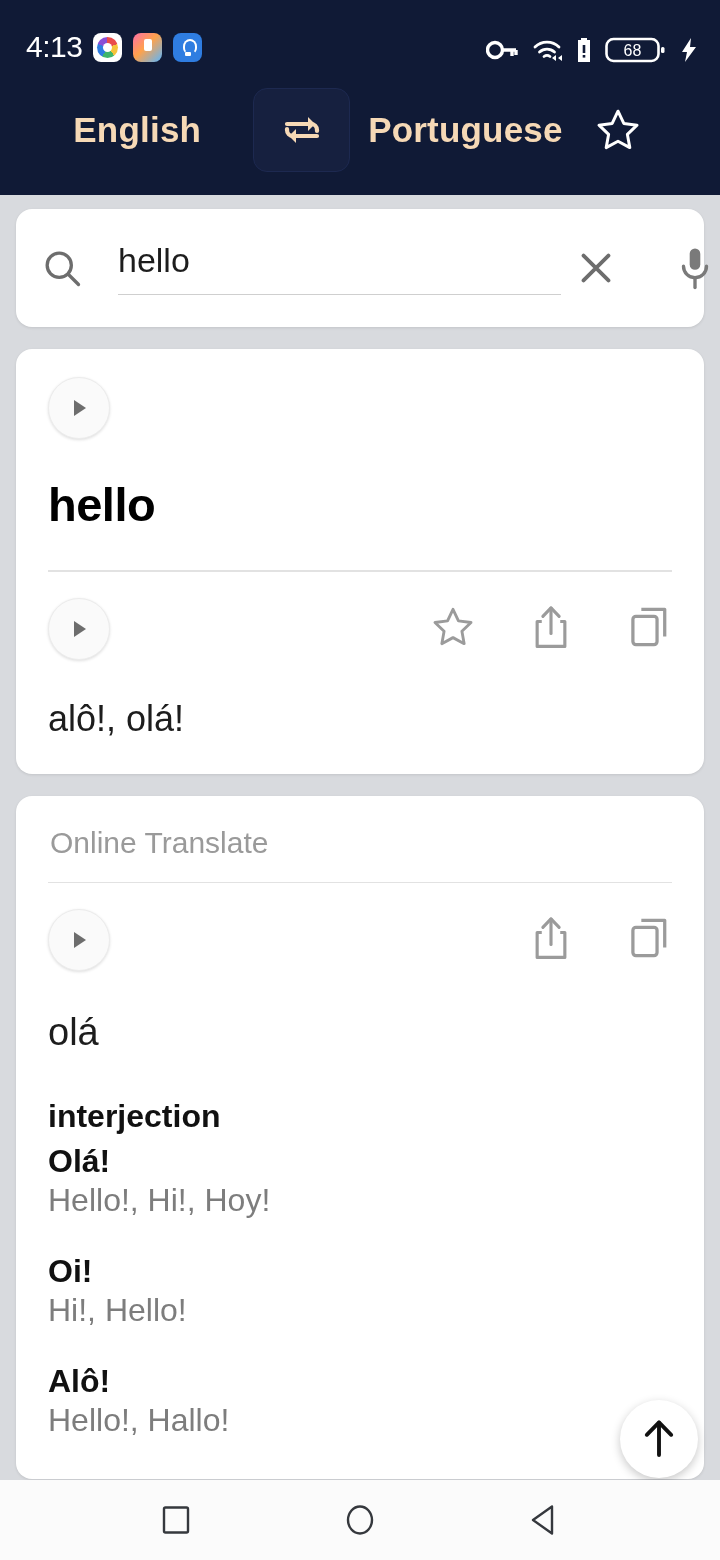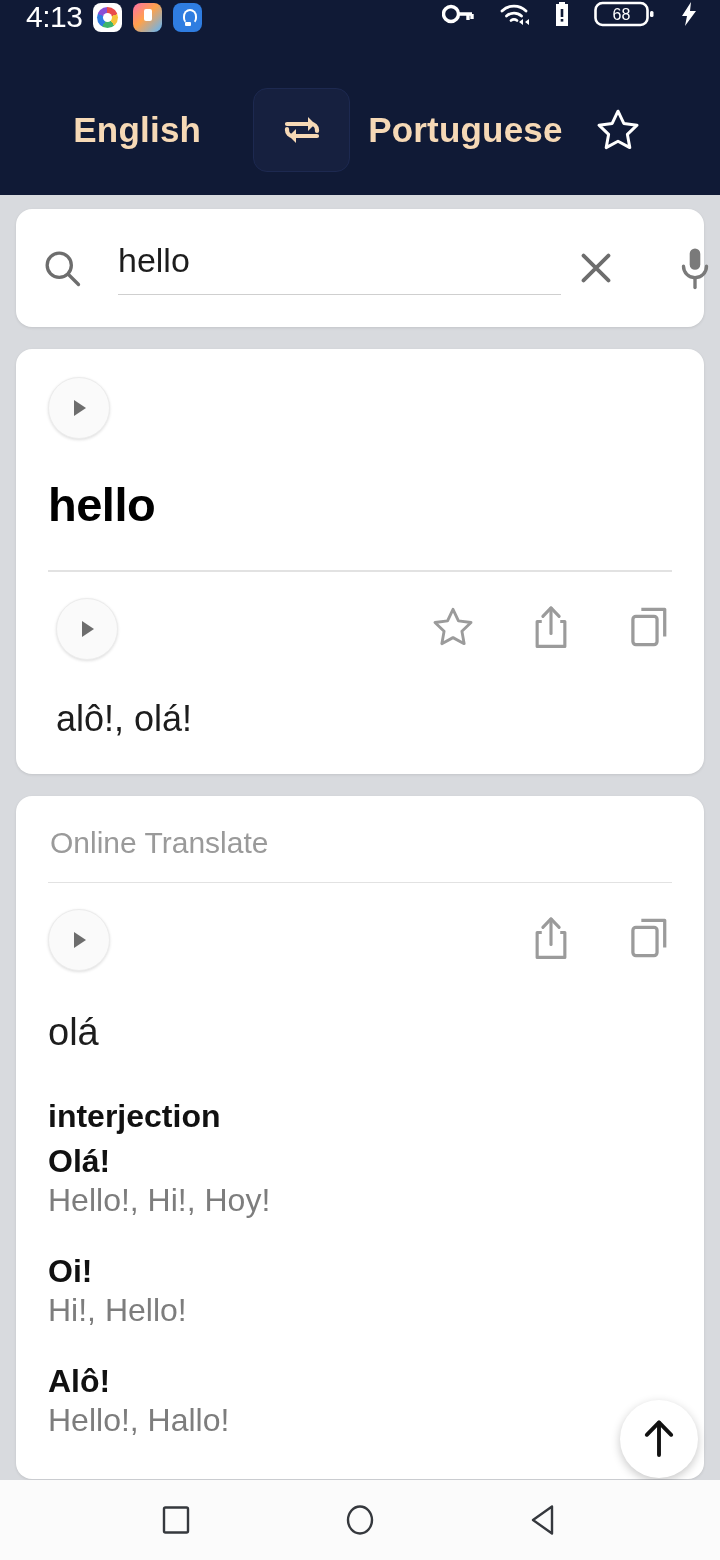--- a/index.html
+++ b/index.html
@@ -6,21 +6,21 @@
   html, body { width:720px; height:1560px; overflow:hidden; }
   body {
     font-family:"Liberation Sans", sans-serif;
     background:#d8dade;
     -webkit-font-smoothing:antialiased;
   }
 
   
   .statusbar{
     height:64px; background:#101a36;
-    display:flex; align-items:flex-start; justify-content:space-between;
+    display:flex; align-items:flex-end; justify-content:space-between;
     padding:0 22px 0 26px;
   }
   .sb-left{ display:flex; align-items:center; gap:11px; }
   .sb-time{ color:#fff; font-size:30px; font-weight:400; letter-spacing:-.5px; }
   .sb-app{ width:29px; height:29px; border-radius:8px; display:block; }
   .app-pinwheel{
     background:#fff;
     position:relative; overflow:hidden;
   }
   .app-pinwheel::before{
@@ -46,21 +46,21 @@
   .app-bulb{ background:#2f7de1; position:relative; }
   .app-bulb::after{
     content:""; position:absolute; left:50%; top:6px; margin-left:-5px;
     width:10px; height:11px; border:2px solid #fff; border-radius:50% 50% 40% 40%;
     border-bottom-color:transparent;
   }
   .app-bulb::before{
     content:""; position:absolute; left:50%; bottom:6px; margin-left:-3px;
     width:6px; height:4px; background:#fff; border-radius:1px;
   }
-  .sb-right{ display:flex; align-items:center; gap:24px; }
+  .sb-right{ display:flex; align-items:center; gap:13px; }
   .sb-icon{ display:block; }
 
   
   .appbar{
     height:131px; background:#101a36;
     display:flex; align-items:center; justify-content:center;
     gap:0; padding:0 20px; position:relative;
   }
   .lang{
     color:#f6d9b6; font-size:35px; font-weight:700; letter-spacing:.2px;
@@ -105,21 +105,21 @@
   .dict-top{ padding:28px 32px 38px 32px; }
   .playbtn{
     width:62px; height:62px; border-radius:50%;
     background:#fafafa; border:1px solid #ececec;
     box-shadow:0 1px 3px rgba(0,0,0,.13);
     display:flex; align-items:center; justify-content:center;
   }
   .headword{ font-size:47px; font-weight:700; color:#000; margin-top:38px; letter-spacing:-.5px; }
   .card-div{ height:1.5px; background:#e2e2e2; margin:0 32px; }
   .trans-row{
-    padding:26px 32px 34px 40px;
+    padding:26px 32px 34px 32px;
   }
   .trans-actions{
     display:flex; align-items:center; justify-content:space-between;
   }
   .action-group{ display:flex; align-items:center; gap:52px; }
   .trans-text{ font-size:36px; color:#1d1d1d; margin-top:38px; }
 
   
   .ot-label{
     font-size:30px; color:#9a9a9a; padding:30px 34px 22px 34px;

